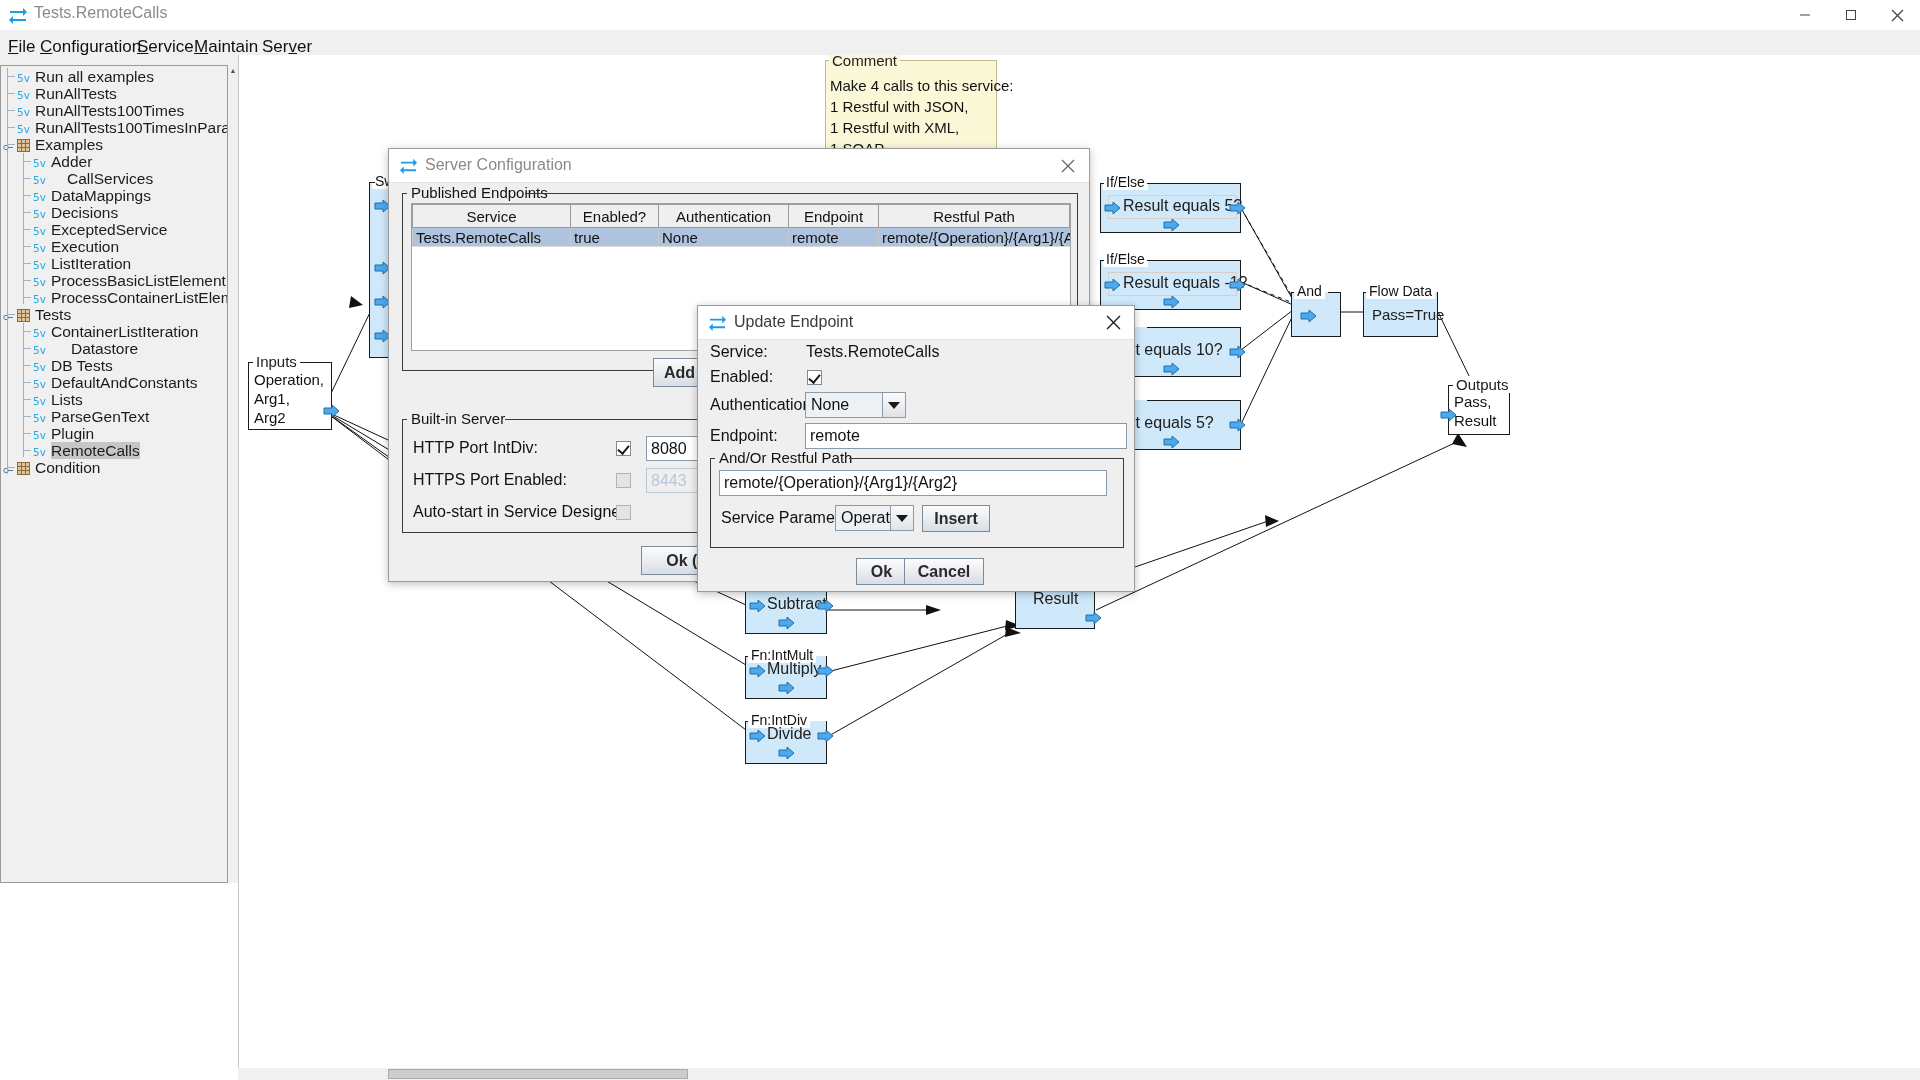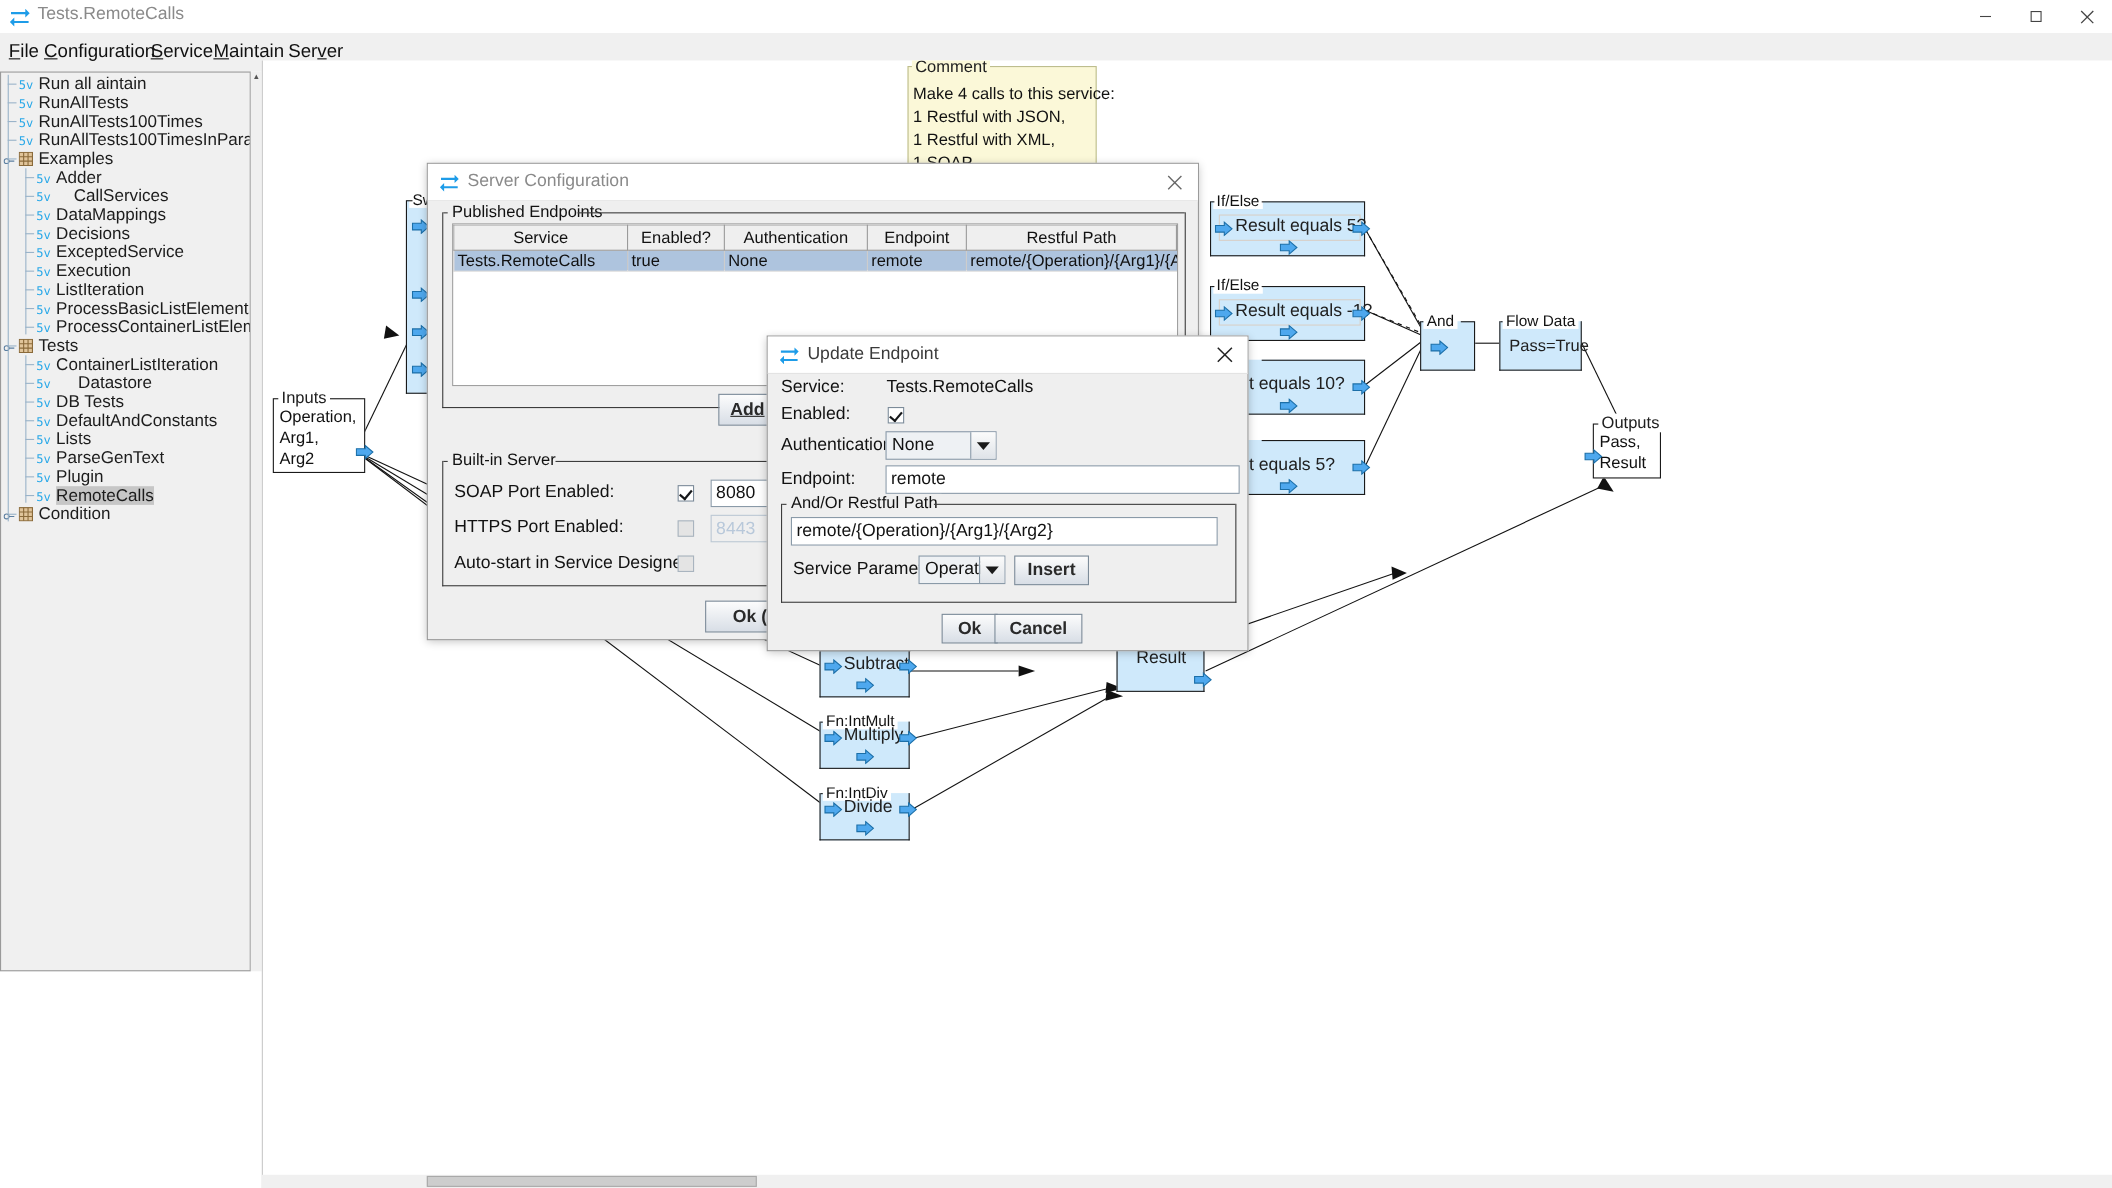--- a/index.html
+++ b/index.html
@@ -175,21 +175,21 @@
   <div class="tbtxt" style="left:1224px;">M<span class="sub">isc</span></div>
   <div class="tbtxt" style="left:1255px;top:26px;"><span style="font-size:11px;">P<span class="sup" style="font-size:9px;">L</span>ug<br><span style="margin-left:9px;">in</span></span></div>
 </div>
 
 <div id="sidebar">
     <div class="tree-row" style="position: absolute; left: 0px; top: 2px; width: 226px;">
       <span style="position: absolute; left: 6px; top: 8px; width: 8px; height: 1px; background: rgb(154, 179, 201);"></span>
       <span style="position: absolute; left: 16px; top: 2px;"><svg width="14" height="12" viewBox="0 0 14 12">
           <text x="0" y="10" font-family="DejaVu Sans Mono, monospace" font-size="11" fill="#29a8e8">5v</text>
         </svg></span>
-      <span class="tlabel" style="left: 34px; top: 0px;">Run all aintain</span>
+      <span class="tlabel" style="left: 34px; top: 0px;">Run all examples</span>
     </div>
     <div class="tree-row" style="position: absolute; left: 0px; top: 19px; width: 226px;">
       <span style="position: absolute; left: 6px; top: 8px; width: 8px; height: 1px; background: rgb(154, 179, 201);"></span>
       <span style="position: absolute; left: 16px; top: 2px;"><svg width="14" height="12" viewBox="0 0 14 12">
           <text x="0" y="10" font-family="DejaVu Sans Mono, monospace" font-size="11" fill="#29a8e8">5v</text>
         </svg></span>
       <span class="tlabel" style="left: 34px; top: 0px;">RunAllTests</span>
     </div>
     <div class="tree-row" style="position: absolute; left: 0px; top: 36px; width: 226px;">
       <span style="position: absolute; left: 6px; top: 8px; width: 8px; height: 1px; background: rgb(154, 179, 201);"></span>
@@ -636,29 +636,29 @@
           <tr class="selrow">
             <td>Tests.RemoteCalls</td>
             <td>true</td>
             <td>None</td>
             <td>remote</td>
             <td>remote/{Operation}/{Arg1}/{Arg2}</td>
           </tr>
         </tbody>
       </table>
     </div>
-    <div class="btn" style="left:250px;top:165px;width:53px;height:29px;text-decoration:underline;">Add</div>
+    <div class="btn" style="left:250px;top:165px;width:53px;height:29px;">Add</div>
   </div>
 
   <div class="fs" style="left:13px;top:270px;width:676px;height:114px;">
     <span class="fs-hdr">Built-in Server</span>
     <div class="fs-t-l" style="width:4px;"></div>
     <div class="fs-t-r" style="width:572px;"></div>
 
-    <span class="lbl" style="left:10px;top:20px;">SOAP Port Enabled:</span>
+    <span class="lbl" style="left:10px;top:20px;">HTTP Port IntDiv:</span>
     <span class="cbox on" style="left:213px;top:22px;"></span>
     <span class="tfield" style="left:243px;top:17px;width:64px;height:25px;">8080</span>
 
     <span class="lbl" style="left:10px;top:52px;">HTTPS Port Enabled:</span>
     <span class="cbox dis" style="left:213px;top:54px;"></span>
     <span class="tfield dis" style="left:243px;top:49px;width:64px;height:25px;">8443</span>
 
     <span class="lbl" style="left:10px;top:84px;">Auto-start in Service Designer:</span>
     <span class="cbox dis" style="left:213px;top:86px;"></span>
   </div>

